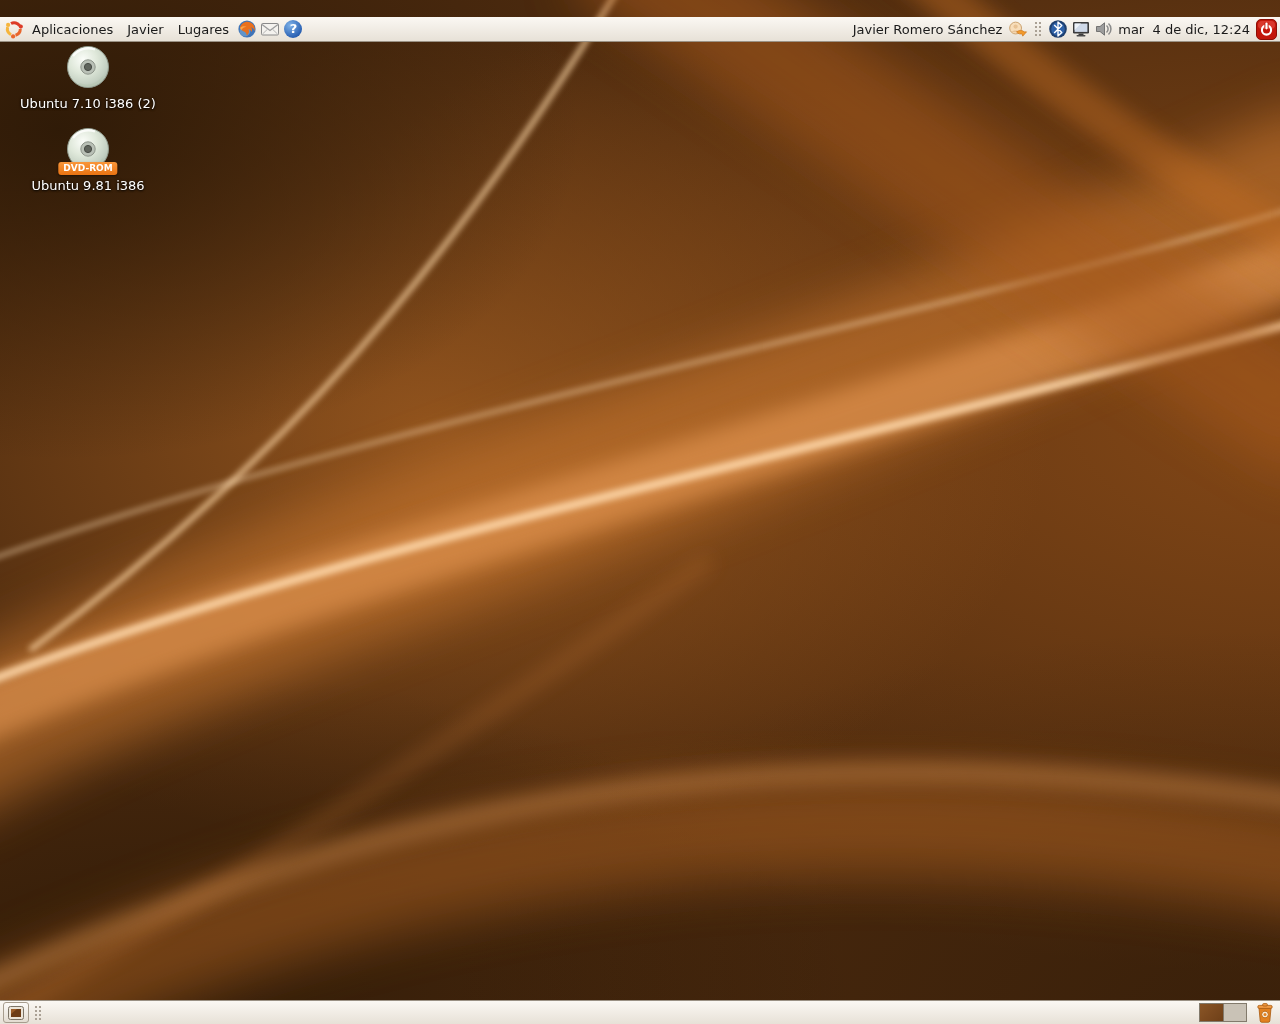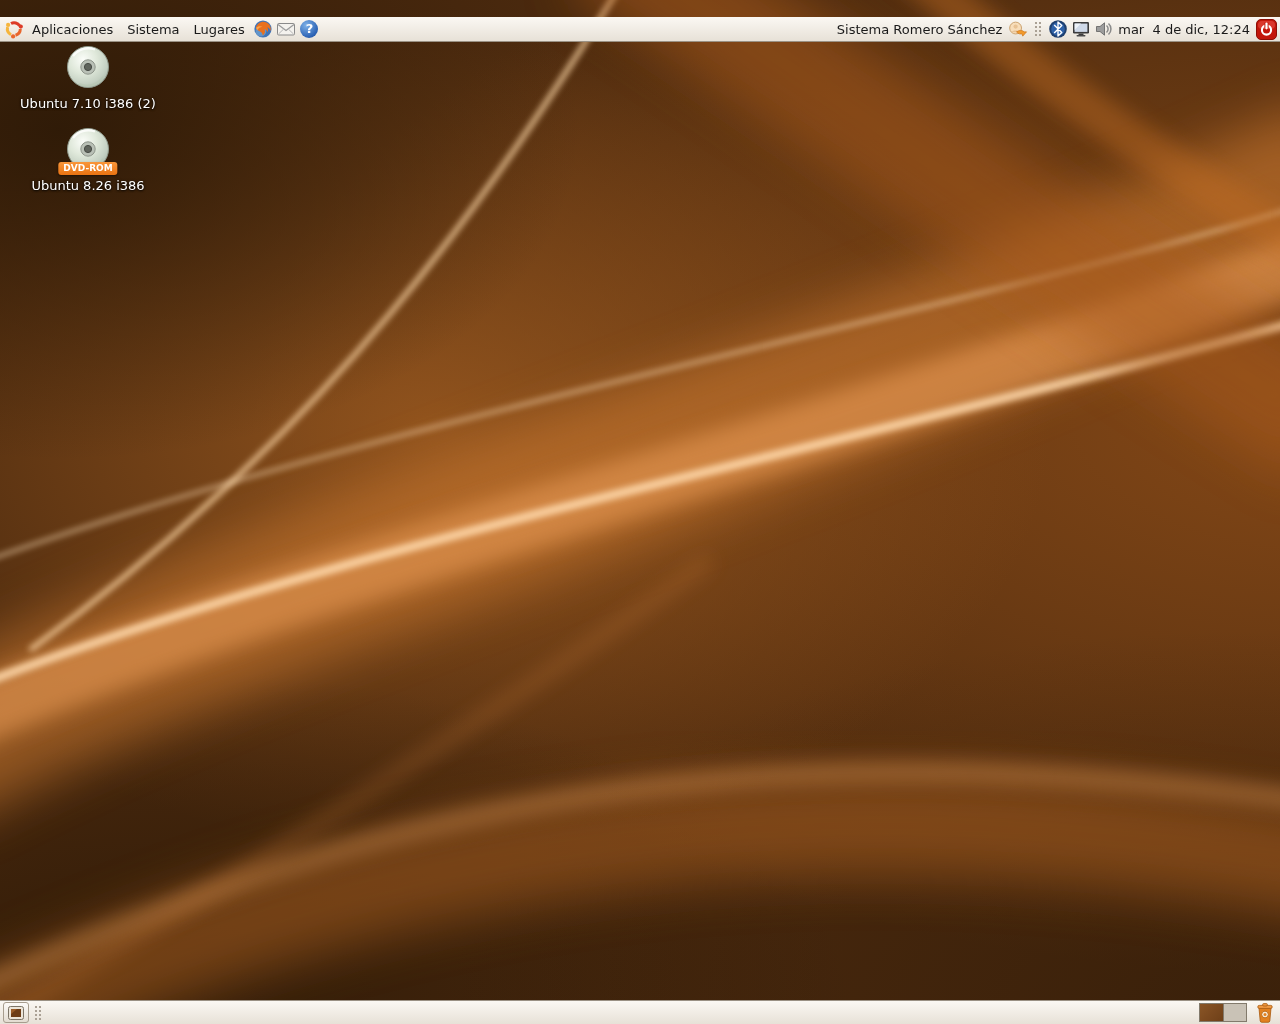--- a/index.html
+++ b/index.html
@@ -106,21 +106,21 @@
         <path d="M 15.6 6.8 A 6.5 6.5 0 0 0 7 4.5" stroke="#dd3b27"></path>
         <path d="M 3.6 8.2 A 6.5 6.5 0 0 0 7 15.6" stroke="#f6b53c"></path>
         <path d="M 11.5 16.2 A 6.5 6.5 0 0 0 16.3 10" stroke="#e9662c"></path>
       </g>
       <circle cx="16.8" cy="7.6" r="2.1" fill="#dd3b27"></circle>
       <circle cx="4.1" cy="5.9" r="2.1" fill="#f6b53c"></circle>
       <circle cx="9.1" cy="17.4" r="2.1" fill="#e9662c"></circle>
     </svg>
   </span>
   <span class="menu-item">Aplicaciones</span>
-  <span class="menu-item">Sistema</span>
+  <span class="menu-item">Javier</span>
   <span class="menu-item">Lugares</span>
 
   <span class="panel-icon">
     <svg width="20" height="20" viewBox="0 0 20 20">
       <circle cx="10" cy="10" r="8.6" fill="#3f74b8"></circle>
       <circle cx="8" cy="12" r="5.4" fill="#7fb0d8" opacity="0.55"></circle>
       <path d="M 3 9 C 3.5 4.5, 9 1.5, 13.5 3.5 C 17 5.2, 18.3 8.5, 17.6 12.2 C 17 9.8, 15.6 8.6, 14.2 8.3 C 15.2 9.8, 15.3 11.4, 14.7 13 C 13.9 11.2, 12.8 10.4, 11.4 10.2 C 12.6 12.4, 12 14.6, 9.8 16.4 C 9.5 14.2, 8.6 13, 6.9 12.4 C 5 11.7, 3.5 10.6, 3 9 Z" fill="#e9701e"></path>
       <path d="M 3 9 C 4.5 7, 7.5 6.6, 9.5 7.8 C 7 8.2, 5.3 9.2, 4.6 11 Z" fill="#f9a64c"></path>
     </svg>
   </span>
@@ -130,21 +130,21 @@
       <path d="M 2 5.5 L 10 11.5 L 18 5.5" fill="none" stroke="#9a9a9a" stroke-width="1.2"></path>
       <path d="M 2.5 15 L 7.5 10.2 M 17.5 15 L 12.5 10.2" fill="none" stroke="#b5b5b5"></path>
     </svg>
   </span>
   <span class="panel-icon">
     <span class="help-icon">?</span>
   </span>
 
   <span class="spacer"></span>
 
-  <span class="username">Sistema Romero Sánchez</span>
+  <span class="username">Javier Romero Sánchez</span>
   <span class="panel-icon">
     <svg width="22" height="20" viewBox="0 0 22 20">
       <circle cx="9" cy="9" r="6.2" fill="#f7ddba" stroke="#c9a06a"></circle>
       <circle cx="9" cy="7.5" r="2.2" fill="#e8c294"></circle>
       <path d="M 4.5 13.5 C 6 10.8, 12 10.8, 13.5 13.5" fill="#e8c294"></path>
       <path d="M 10 13 C 13 11, 16 11, 18 13 L 20.5 13 L 16.5 17.5 L 15.5 15 C 13.5 15.5, 12 15.2, 10 13 Z" fill="#f39a2b" stroke="#c9741a" stroke-width="0.7"></path>
     </svg>
   </span>
   <span class="handle"></span>
   <span class="panel-icon">
@@ -206,21 +206,21 @@
   <span class="glyph">
     <svg width="46" height="46" viewBox="0 0 46 46">
       <circle cx="23" cy="23" r="20.5" fill="url(#disc1)" stroke="#8f998c"></circle>
       <path d="M 8 12 A 19 19 0 0 1 30 5.5" stroke="#ffffff" stroke-width="2.4" fill="none" opacity="0.8"></path>
       <path d="M 14 40 A 19 19 0 0 0 38 33" stroke="#b8c8b4" stroke-width="2" fill="none" opacity="0.7"></path>
       <circle cx="23" cy="23" r="7.2" fill="#b9c0b6" stroke="#8d948a"></circle>
       <circle cx="23" cy="23" r="3.6" fill="#5f645c" stroke="#474b45"></circle>
     </svg>
     <span class="badge">DVD-ROM</span>
   </span>
-  <span class="label">Ubuntu 8.26 i386</span>
+  <span class="label">Ubuntu 9.81 i386</span>
 </div>
 
 <div class="panel bottom-panel">
   <span class="show-desktop">
     <svg width="16" height="14" viewBox="0 0 16 14">
       <rect x="0.5" y="0.5" width="15" height="13" rx="2" fill="#ece5d9" stroke="#7c7466"></rect>
       <rect x="3" y="3" width="10" height="8" fill="#6e3d16"></rect>
       <path d="M 3 3 L 9 3 L 3 8 Z" fill="#9a5c28"></path>
     </svg>
   </span>

